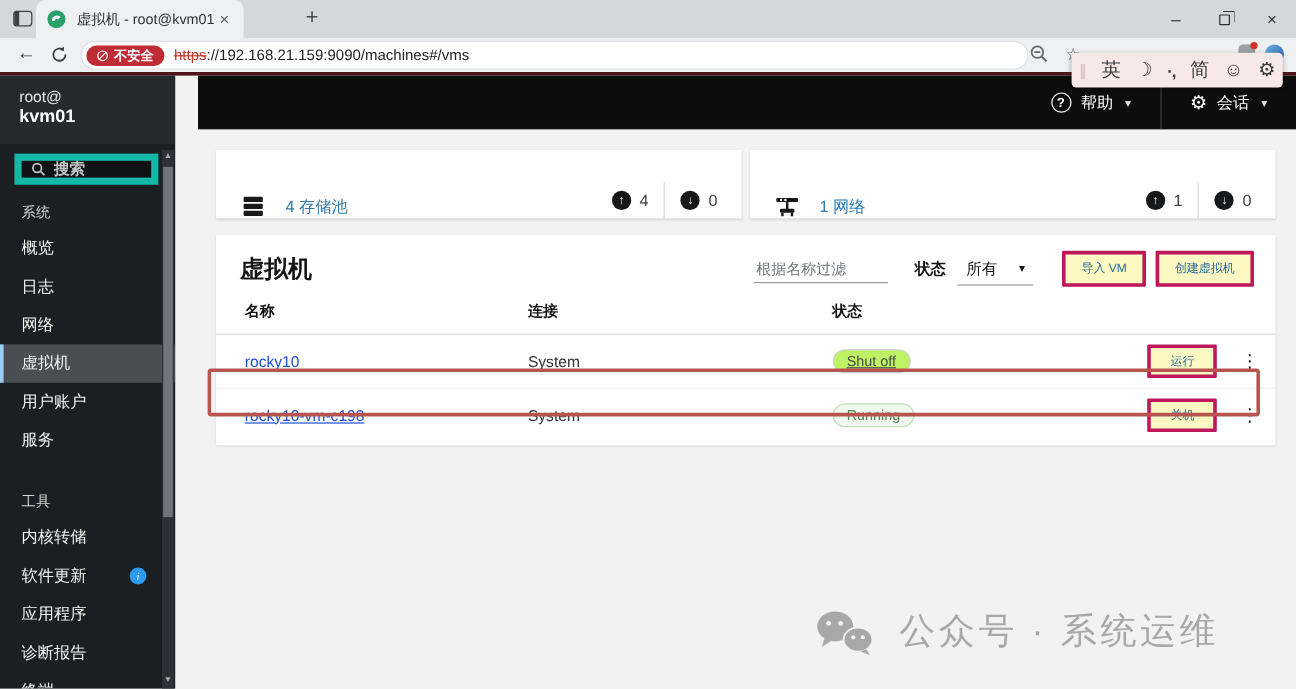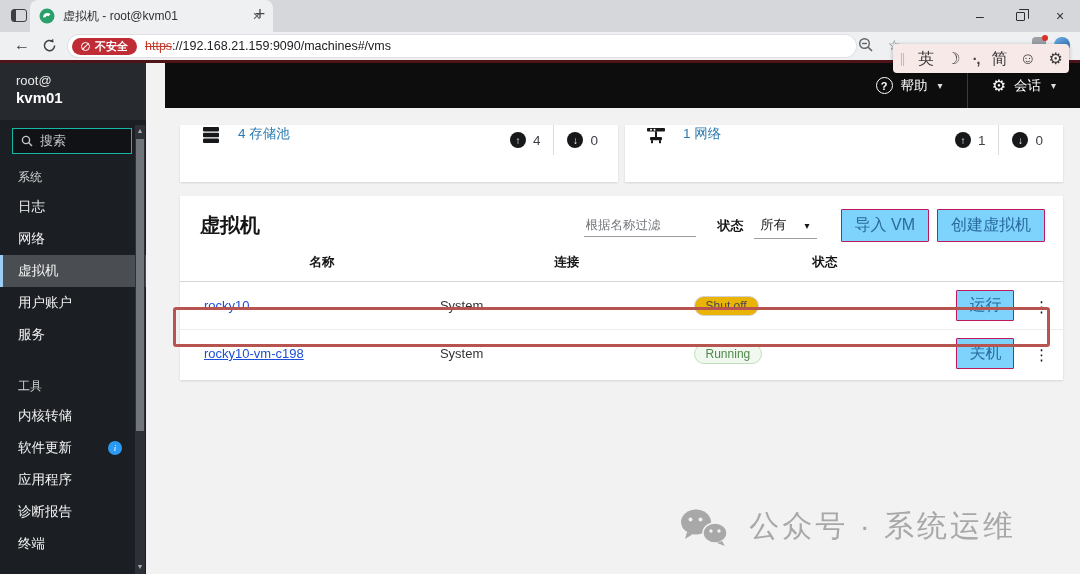--- a/index.html
+++ b/index.html
@@ -3,21 +3,21 @@
 <meta charset="utf-8">
 <style>
   * { margin:0; padding:0; box-sizing:border-box; }
   html,body { width:1080px; height:574px; overflow:hidden; }
   body { font-family:"Liberation Sans",sans-serif; background:#f2f2f2; position:relative; }
 
   
   .tabstrip { position:absolute; top:0; left:0; right:0; height:32px; background:#d5d7da; }
   .tab-actions { position:absolute; left:11px; top:9px; width:16px; height:13px; border:1.5px solid #3c4043; border-radius:3px; }
   .tab-actions::before { content:""; position:absolute; left:0; top:0; bottom:0; width:4px; background:#3c4043; }
-  .tab { position:absolute; left:30px; top:0; width:243px; height:32px; background:#eef0f2; border-radius:8px 8px 0 0; display:flex; align-items:center; padding:0 9px; }
+  .tab { position:absolute; left:30px; top:0; width:173px; height:32px; background:#eef0f2; border-radius:8px 8px 0 0; display:flex; align-items:center; padding:0 9px;text-align:center; }
   .tab-title { flex:1; font-size:12px; color:#303134; white-space:nowrap; overflow:hidden; margin-left:8px; }
   .tab-close { font-size:14px; color:#5f6368; padding:0 3px; }
   .newtab { position:absolute; left:248px; top:4px; font-size:18px; color:#44474a; width:24px; text-align:center; }
   .win-controls { position:absolute; right:0; top:0; height:32px; display:flex; }
   .win-btn { width:40px; display:flex; align-items:center; justify-content:center; font-size:14px; color:#2e2e2e; }
   .restore-box { width:9px; height:9px; border:1.3px solid #2e2e2e; border-radius:1px; position:relative; }
   .restore-box::after { content:""; position:absolute; top:-4px; left:2px; width:9px; height:9px; border-top:1.3px solid #2e2e2e; border-right:1.3px solid #2e2e2e; border-radius:1px; }
 
   .toolbar { position:absolute; top:32px; left:0; right:0; height:28px; background:#eef0f2; }
   .nav-ico { position:absolute; top:36px; font-size:16px; color:#3c4043; }
@@ -40,72 +40,72 @@
   .ime .punct { font-weight:bold; font-size:14px; letter-spacing:-1px; }
 
   
   .app { position:absolute; top:60px; left:0; right:0; bottom:0; }
   .maroon { position:absolute; top:0; left:0; right:0; height:3px; background:#4e1418; }
 
   .sidebar { position:absolute; top:3px; left:0; bottom:0; width:146px; background:#1b1e23; overflow:hidden; }
   .host { height:57px; background:#26292e; padding:10px 16px; }
   .host-user { font-size:13px; color:#e8e8e8; }
   .host-name { font-size:15px; font-weight:bold; color:#fff; margin-top:1px; }
-  .sb-search { margin:8px 14px 0 12px; height:26px; background:#101215; border:1px solid #14b8a6; display:flex; align-items:center; gap:7px; padding:0 8px; }
+  .sb-search { margin:8px 14px 0 12px; height:26px; background:#101215; border:6px solid #14b8a6; display:flex; align-items:center; gap:7px; padding:0 8px;font-weight:bold; }
   .sb-search-ph { font-size:13px; color:#c3c5c8; }
   .sb-head { margin:15px 0 5px 18px; font-size:12px; color:#d6d6d6; }
   .sb-head.tools { margin-top:27px; }
   .sb-item { height:32px; display:flex; align-items:center; padding-left:15px; font-size:13.5px; color:#f2f2f2; border-left:3px solid transparent; }
   .sb-item.active { background:#4a4e53; border-left-color:#9ccdf5; }
   .badge-info { width:14px; height:14px; border-radius:50%; background:#2b9af3; color:#fff; font-size:9px; font-style:italic; font-family:"Liberation Serif",serif; display:flex; align-items:center; justify-content:center; margin-left:auto; margin-right:24px; }
   .sb-scroll { position:absolute; top:62px; right:1px; bottom:0; width:10px; background:#2d3036; }
   .sb-arr { position:absolute; left:0; width:10px; height:12px; color:#a9adb3; font-size:7px; text-align:center; line-height:12px; }
   .sb-arr.up { top:0; } .sb-arr.down { bottom:1px; }
   .sb-thumb { position:absolute; left:1px; top:14px; width:8px; height:292px; background:#70757c; }
 
   .main-header { position:absolute; left:165px; top:3px; right:0; height:45px; background:#0d0d0d; display:flex; align-items:center; justify-content:flex-end; color:#fff; }
   .hdr-group { display:flex; align-items:center; gap:8px; height:100%; padding:0 24px; font-size:13.5px; }
   .hdr-group.session { border-left:1px solid #3a3a3a; }
   .q-circle { width:17px; height:17px; border:1.5px solid #fff; border-radius:50%; font-size:11px; font-weight:bold; display:flex; align-items:center; justify-content:center; }
   .hdr-gear { font-size:16px; }
   .caret { font-size:10px; color:#ddd; margin-left:2px; }
 
   .content { position:absolute; left:165px; top:48px; right:0; bottom:0; background:#f2f2f2; overflow:hidden; }
   .cards { display:flex; gap:7px; margin:17px 17px 0 15px; }
-  .scard { flex:1; height:57px; background:#fff; box-shadow:0 1px 2px rgba(3,3,3,.12); display:flex; align-items:flex-start; padding:0 20px; }
+  .scard { flex:1; height:57px; background:#fff; box-shadow:0 1px 2px rgba(3,3,3,.12); display:flex; align-items:flex-end; padding:0 20px; }
   .scard svg { flex:none; }
   .scard-link { color:#2a7ab0; font-size:13.5px; margin-left:16px; }
   .scard-right { margin-left:auto; display:flex; align-items:center; }
   .circ { width:16px; height:16px; border-radius:50%; background:#17181a; color:#fff; font-size:10px; font-weight:bold; display:flex; align-items:center; justify-content:center; }
   .cnt { font-size:13.5px; color:#3e4248; margin:0 0 0 7px; }
   .vdiv { width:1px; height:30px; background:#dadada; margin:0 13px; }
 
   .vmcard { margin:14px 17px 0 15px; background:#fff; box-shadow:0 1px 2px rgba(3,3,3,.12); padding-bottom:3px; }
   .vm-head { display:flex; align-items:center; padding:13px 18px 9px 20px; }
   .vm-title { font-size:20px; font-weight:bold; color:#151515; margin-right:auto; }
   .flt-input { width:112px; border:none; border-bottom:1px solid #9a9da0; background:transparent; font-size:12.5px; padding:4px 2px; color:#0f766e; outline:none; }
   .flt-input::placeholder { color:#72767b; }
   .state-lb { font-size:13px; font-weight:bold; color:#151515; margin:0 10px 0 22px; }
   .sel { display:flex; align-items:center; gap:16px; border-bottom:1px solid #9a9da0; padding:4px 7px; font-size:13px; color:#151515; }
   .sel .caret { color:#151515; }
-  .btn { border:1px solid #be185d; background:#7dd3fc; color:#2a6a9e; font-size:16px; padding:5px 13px; border-radius:1px; white-space:nowrap; }
+  .btn { border:3px solid #be185d; background:#fef9c3; color:#2a6a9e; font-size:10px; padding:5px 13px; border-radius:1px; white-space:nowrap; }
   .vm-head .btn { margin-left:8px; }
   .vm-head .btn:first-of-type { margin-left:24px; }
 
   table.vm-tbl { width:100%; border-collapse:collapse; }
-  .vm-tbl th { font-size:12.5px; font-weight:bold; color:#151515; text-align:center; padding:3px 0 10px; border-bottom:1px solid #d7d7d7; }
+  .vm-tbl th { font-size:12.5px; font-weight:bold; color:#151515; text-align:left; padding:3px 0 10px; border-bottom:1px solid #d7d7d7; }
   .vm-tbl td { font-size:13px; color:#333; padding:8px 0; }
   .vm-tbl tr.r2 td { border-top:1px solid #ededed; }
   .c-name { width:262px; padding-left:24px !important; }
   .c-conn { width:256px; }
   .c-state { width:265px; }
   .vm-link { color:#1d4ed8; }
   .vm-link.u { text-decoration:underline; }
   .pill { display:inline-block; padding:2px 11px; border-radius:11px; font-size:12px; }
-  .pill.off { background:#eab308; border:1px solid #d2d2d2; color:#4a4a4a; }
+  .pill.off { background:#bef264; border:1px solid #d2d2d2; color:#4a4a4a;text-decoration:underline; }
   .pill.run { background:#f1f8ef; border:1px solid #bfe0b6; color:#4f8a4b;text-align:center; }
   td.act { text-align:right; padding-right:14px !important; white-space:nowrap; }
   .row-btn { display:inline-block; width:58px; padding:4px 0; text-align:center; }
   .kebab { display:inline-block; color:#151515; font-size:15px; margin-left:16px; vertical-align:middle; }
 
   .annot { position:absolute; left:8px; top:199px; width:877px; height:40px; border:3px solid #b85450; border-radius:3px; z-index:10; pointer-events:none; }
 
   .wm { position:absolute; right:64px; top:398px; display:flex; align-items:center; gap:20px; color:#a8a8a8; }
   .wm-text { font-size:30px; letter-spacing:3px; }
 </style>
@@ -176,20 +176,23 @@
     </div>
     <div class="sb-search">
       <svg width="12" height="12" viewBox="0 0 12 12">
         <circle cx="5" cy="5" r="3.6" fill="none" stroke="#c3c5c8" stroke-width="1.4"></circle>
         <line x1="7.8" y1="7.8" x2="11" y2="11" stroke="#c3c5c8" stroke-width="1.4"></line>
       </svg>
       <span class="sb-search-ph">搜索</span>
     </div>
 
     <div class="sb-head">系统</div>
+    <div class="sb-item">
+        <span>概览</span>
+      </div>
     <div class="sb-item">
         <span>日志</span>
       </div>
     <div class="sb-item">
         <span>网络</span>
       </div>
     <div class="sb-item active">
         <span>虚拟机</span>
       </div>
     <div class="sb-item">

